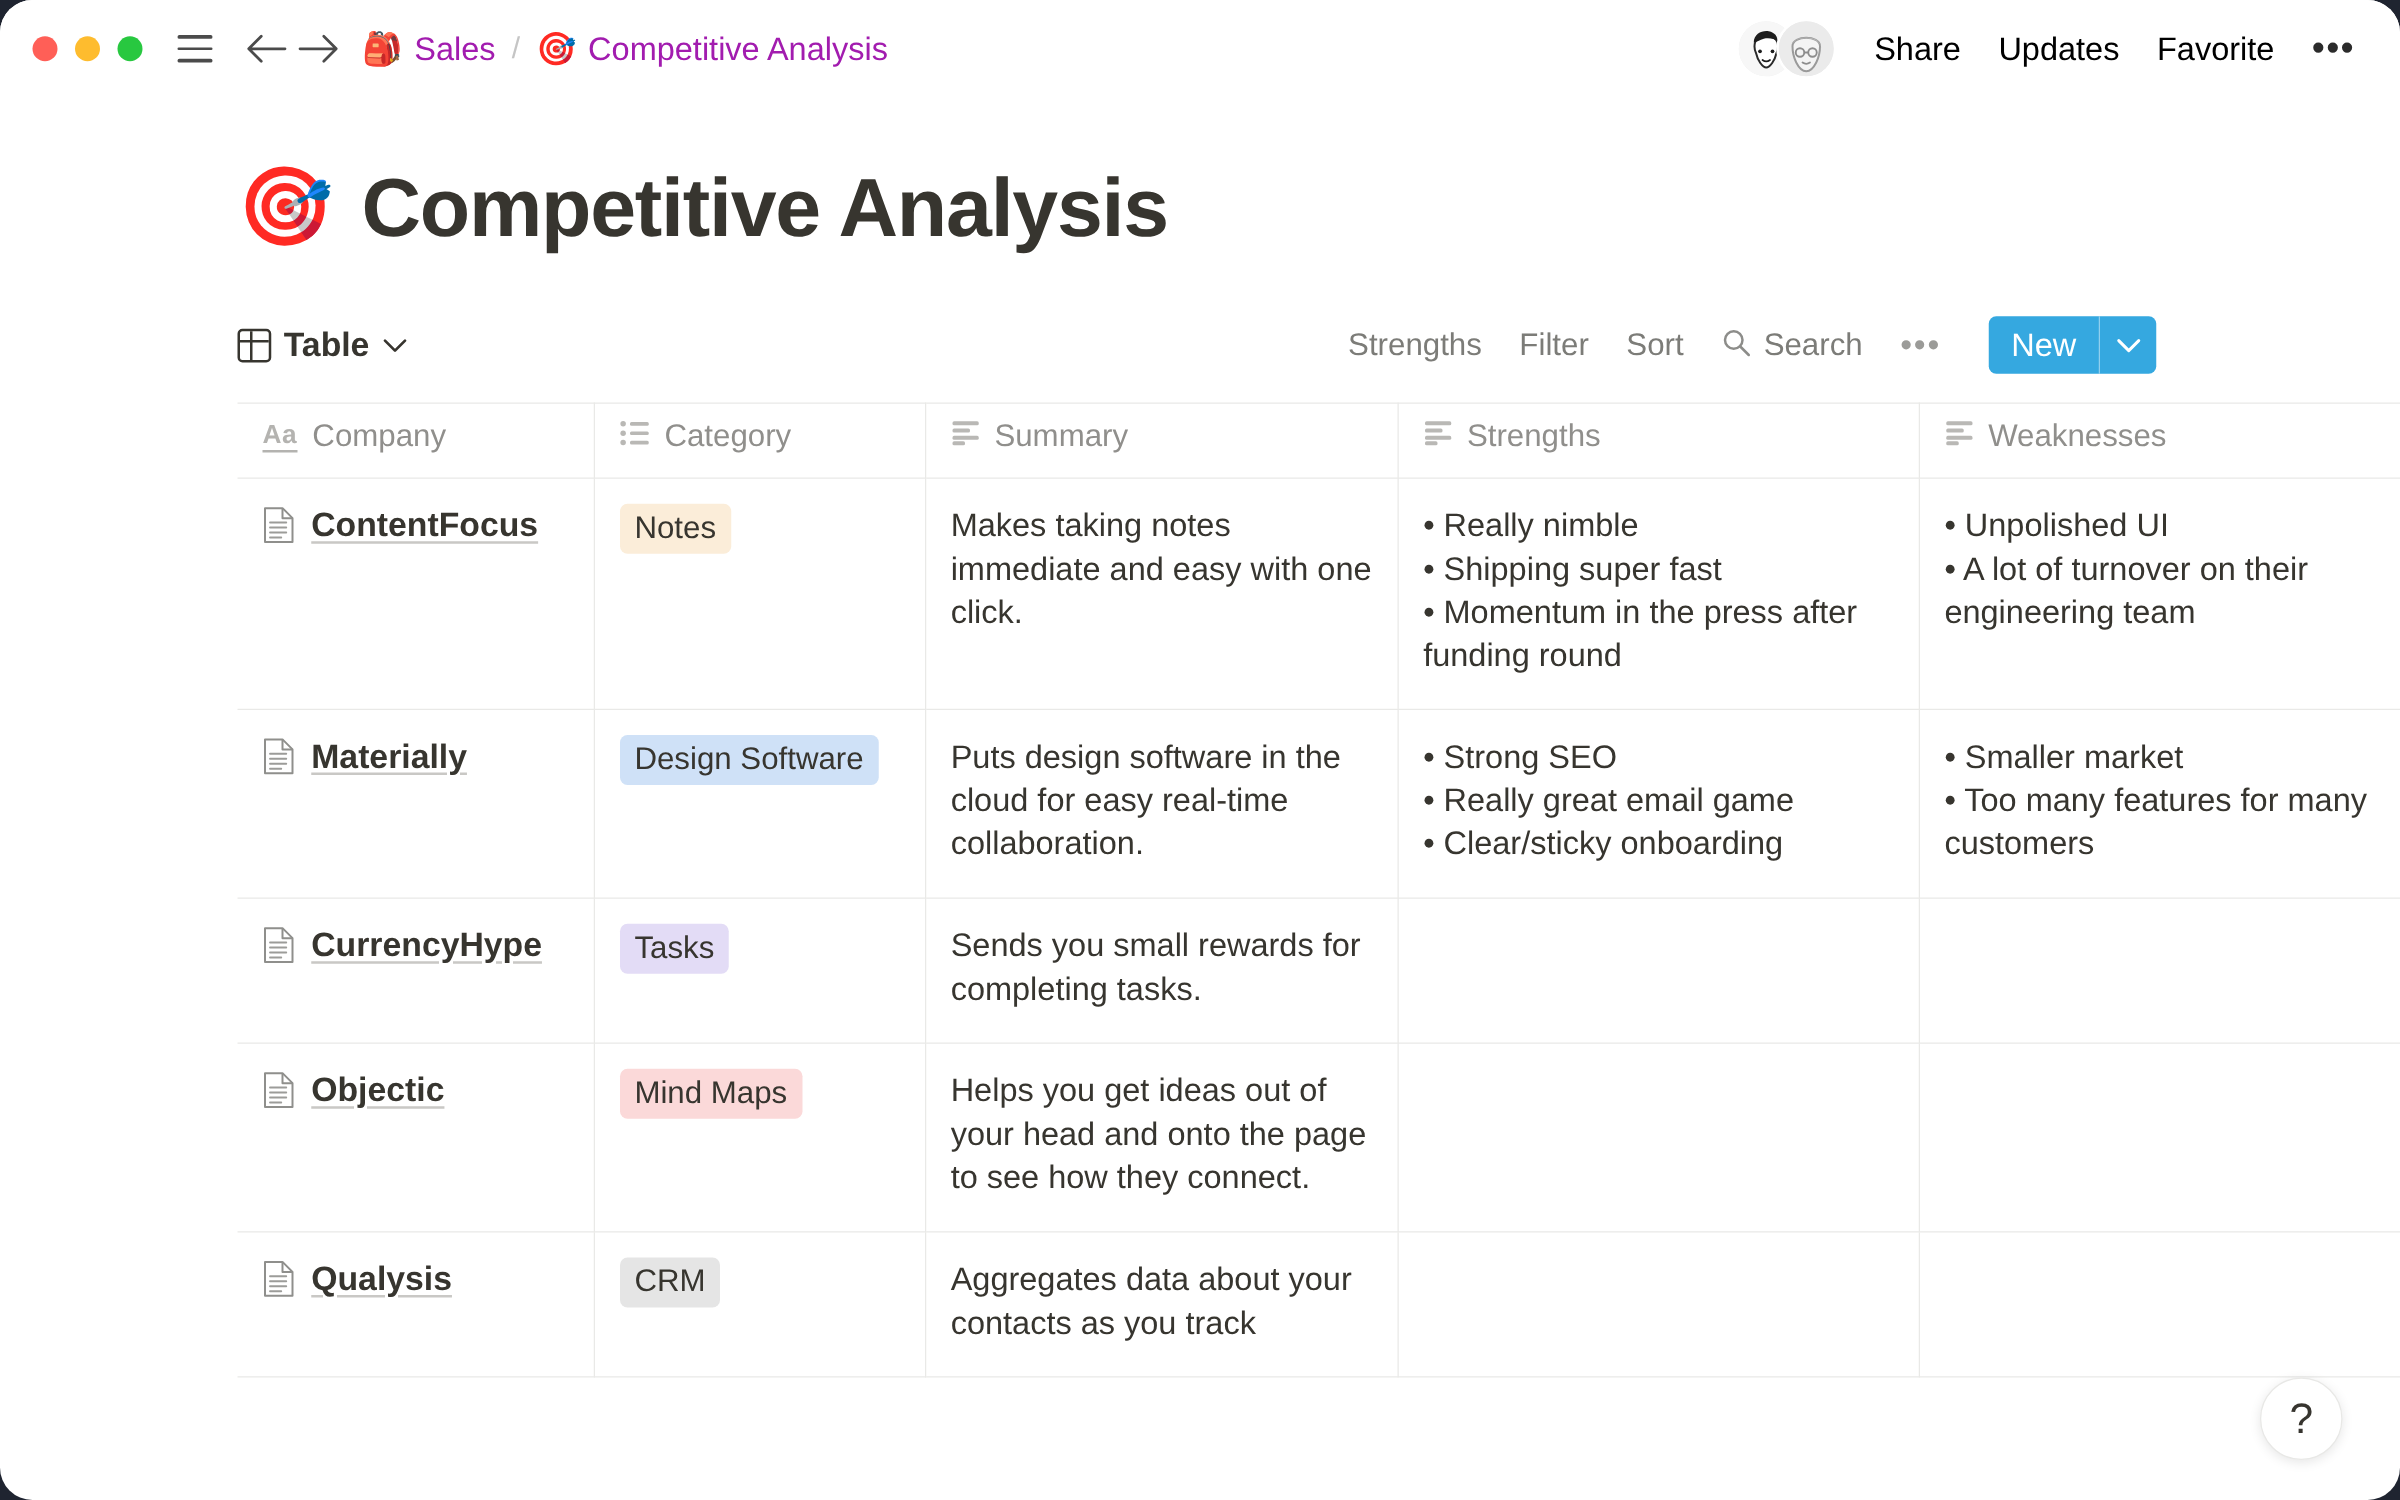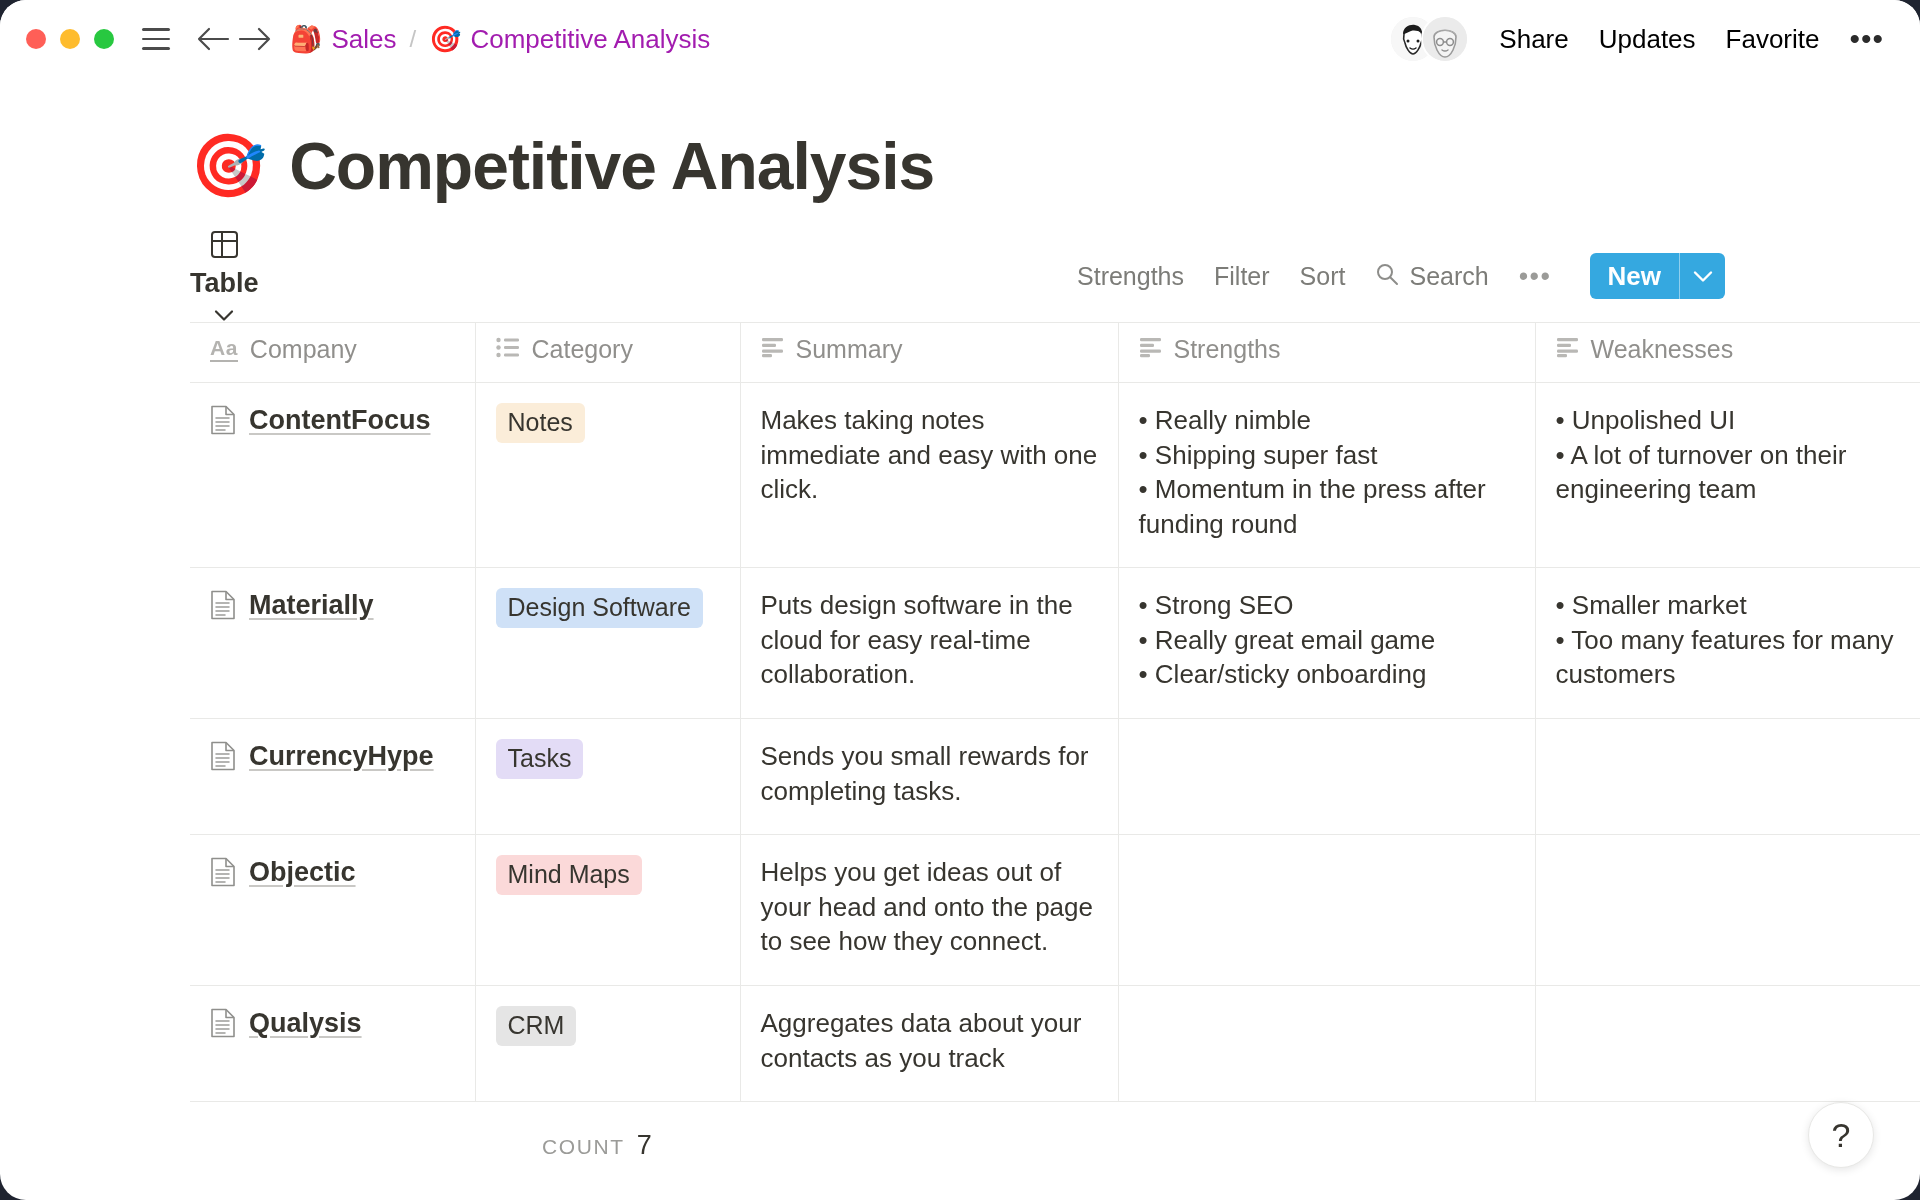--- a/index.html
+++ b/index.html
@@ -116,21 +116,21 @@
   
   #view-toolbar {
     display: flex;
     align-items: center;
     margin: 44px 0 0 0;
     padding: 0 195px 0 190px;
     height: 56px;
   }
   #view-tab {
     display: flex; align-items: center; gap: 10px;
-    font-size: 27px; font-weight: bold; color: #37352f; flex-direction: column;
+    font-size: 27px; font-weight: bold; color: #37352f;
   }
   .table-icon {
     width: 27px; height: 27px;
     border: 2.4px solid #37352f; border-radius: 4px;
     position: relative;
   }
   .table-icon::before {
     content: ""; position: absolute; left: 0; right: 0; top: 7px;
     height: 2.4px; background: #37352f;
   }
@@ -149,21 +149,21 @@
   }
   .tool-link { font-size: 25px; color: #7c7c78; cursor: default; }
   .tool-search { display: flex; align-items: center; gap: 10px; }
   .tool-dots { font-size: 27px; color: #9b9b98; letter-spacing: 1.5px; }
   #new-button {
     display: flex; align-items: stretch;
     background: #35a8e0; border-radius: 6px; overflow: hidden;
     margin-left: 8px; height: 46px;
   }
   #new-label {
-    color: #ffffff; font-size: 26px; font-weight: bold;
+    color: #ffffff; font-size: 26px; font-weight: normal;
     padding: 12px 18px; display: flex; align-items: center;
   }
   #new-caret {
     width: 46px; display: flex; align-items: center; justify-content: center;
     border-left: 1.5px solid rgba(255,255,255,0.45);
     color: #fff;
   }
 
   
   #table-wrap {
@@ -535,23 +535,19 @@
                 </span>
               </td>
               <td><span class="tag" style="background:#e5e5e5">CRM</span></td>
               <td><span>Aggregates data about your contacts as you track</span></td>
               <td><span class="bullets"></span></td>
               <td><span class="bullets"></span></td>
             </tr>
           </tbody>
       </table>
 
-      <div id="table-footer">
-        <span id="count-label">COUNT</span>
-        <span id="count-value">7</span>
-      </div>
     </div>
 
     <div id="help-button">
       <span>?</span>
     </div>
   </div>
 </div>
 
 </body></html>

